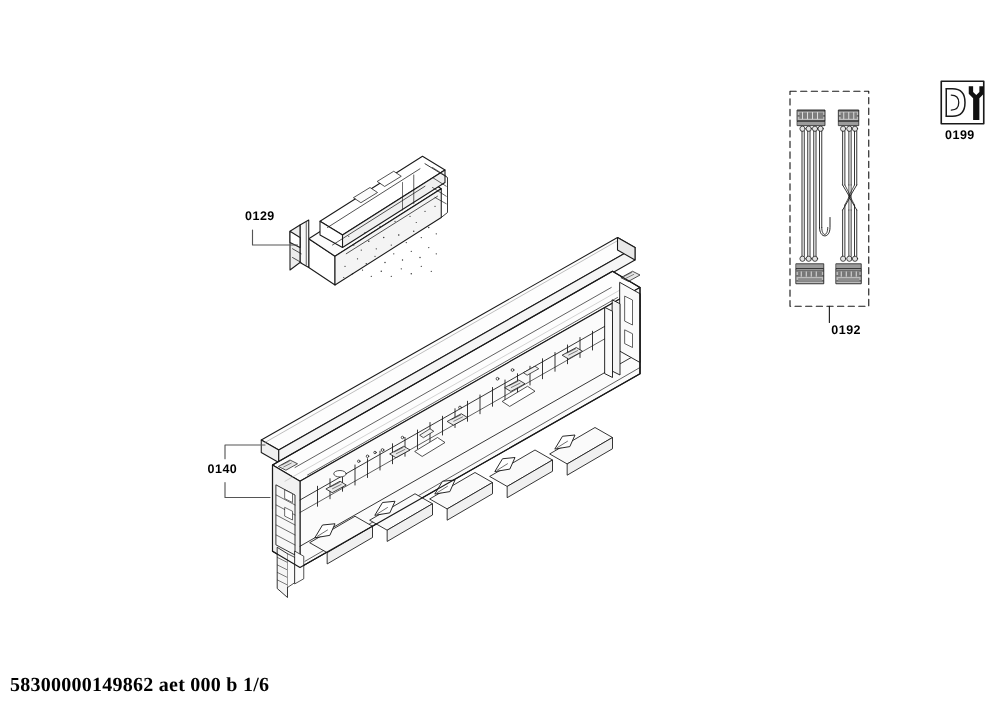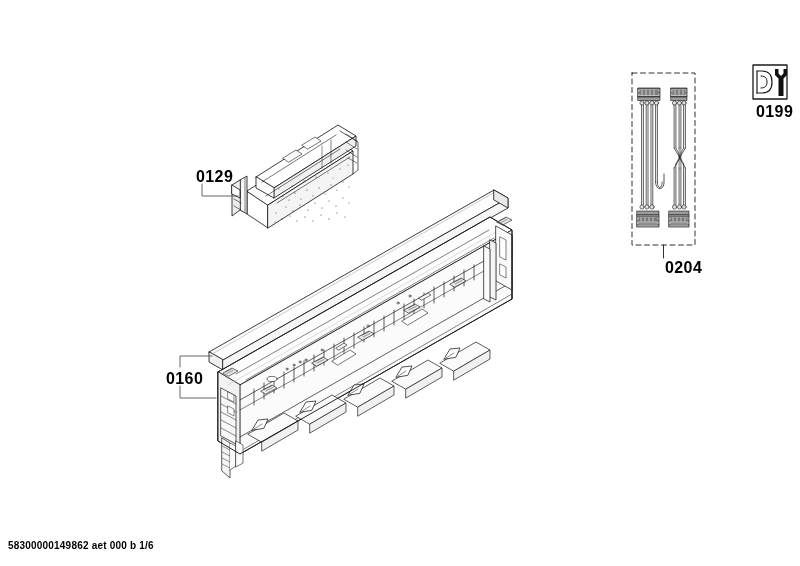--- a/index.html
+++ b/index.html
@@ -22,38 +22,38 @@
   #diagram-svg {
     position: absolute;
     left: 0;
     top: 0;
     width: 800px;
     height: 566px;
   }
   .callout {
     position: absolute;
     font-family: "Liberation Sans", sans-serif;
-    font-size: 16px;
+    font-size: 10px;
     font-weight: bold;
     letter-spacing: 0.4px;
     color: #000000;
     white-space: nowrap;
     line-height: 1;
     text-align: center;
   }
   #label-0102 { left: 196px; top: 169px; }
   #label-0120 { left: 166px; top: 371px; }
   #label-0109 { left: 665px; top: 260px; }
   #label-0199 { left: 756px; top: 104px; }
   #footer-text {
     position: absolute;
     left: 8px;
     top: 540px;
-    font-family: Liberation Sans, sans-serif;
-    font-size: 10px;
+    font-family: Liberation Serif, serif;
+    font-size: 16px;
     font-weight: bold;
     letter-spacing: 0.2px;
     color: #000000;
     white-space: nowrap;
   }
 </style>
 </head>
 <body>
 
 <div id="page">
@@ -408,21 +408,21 @@
         <g fill="#111111" stroke="none">
           <path d="M775 69 L775 75 L778.5 78.5 L778.5 96 L783.5 96 L783.5 78.5 L787 75 L787 69 L783.5 69 L783.5 73.5 L781 76 L778.5 73.5 L778.5 69 Z"></path>
         </g>
       </g>
 
     </g>
   </svg>
 
   <div class="callout" id="label-0102">0129</div>
 
-  <div class="callout" id="label-0120">0160</div>
-
-  <div class="callout" id="label-0109">0204</div>
+  <div class="callout" id="label-0120">0140</div>
+
+  <div class="callout" id="label-0109">0192</div>
 
   <div class="callout" id="label-0199">0199</div>
 
   <div id="footer-text">58300000149862 aet 000 b 1/6</div>
 
 </div>
 
 </body></html>

